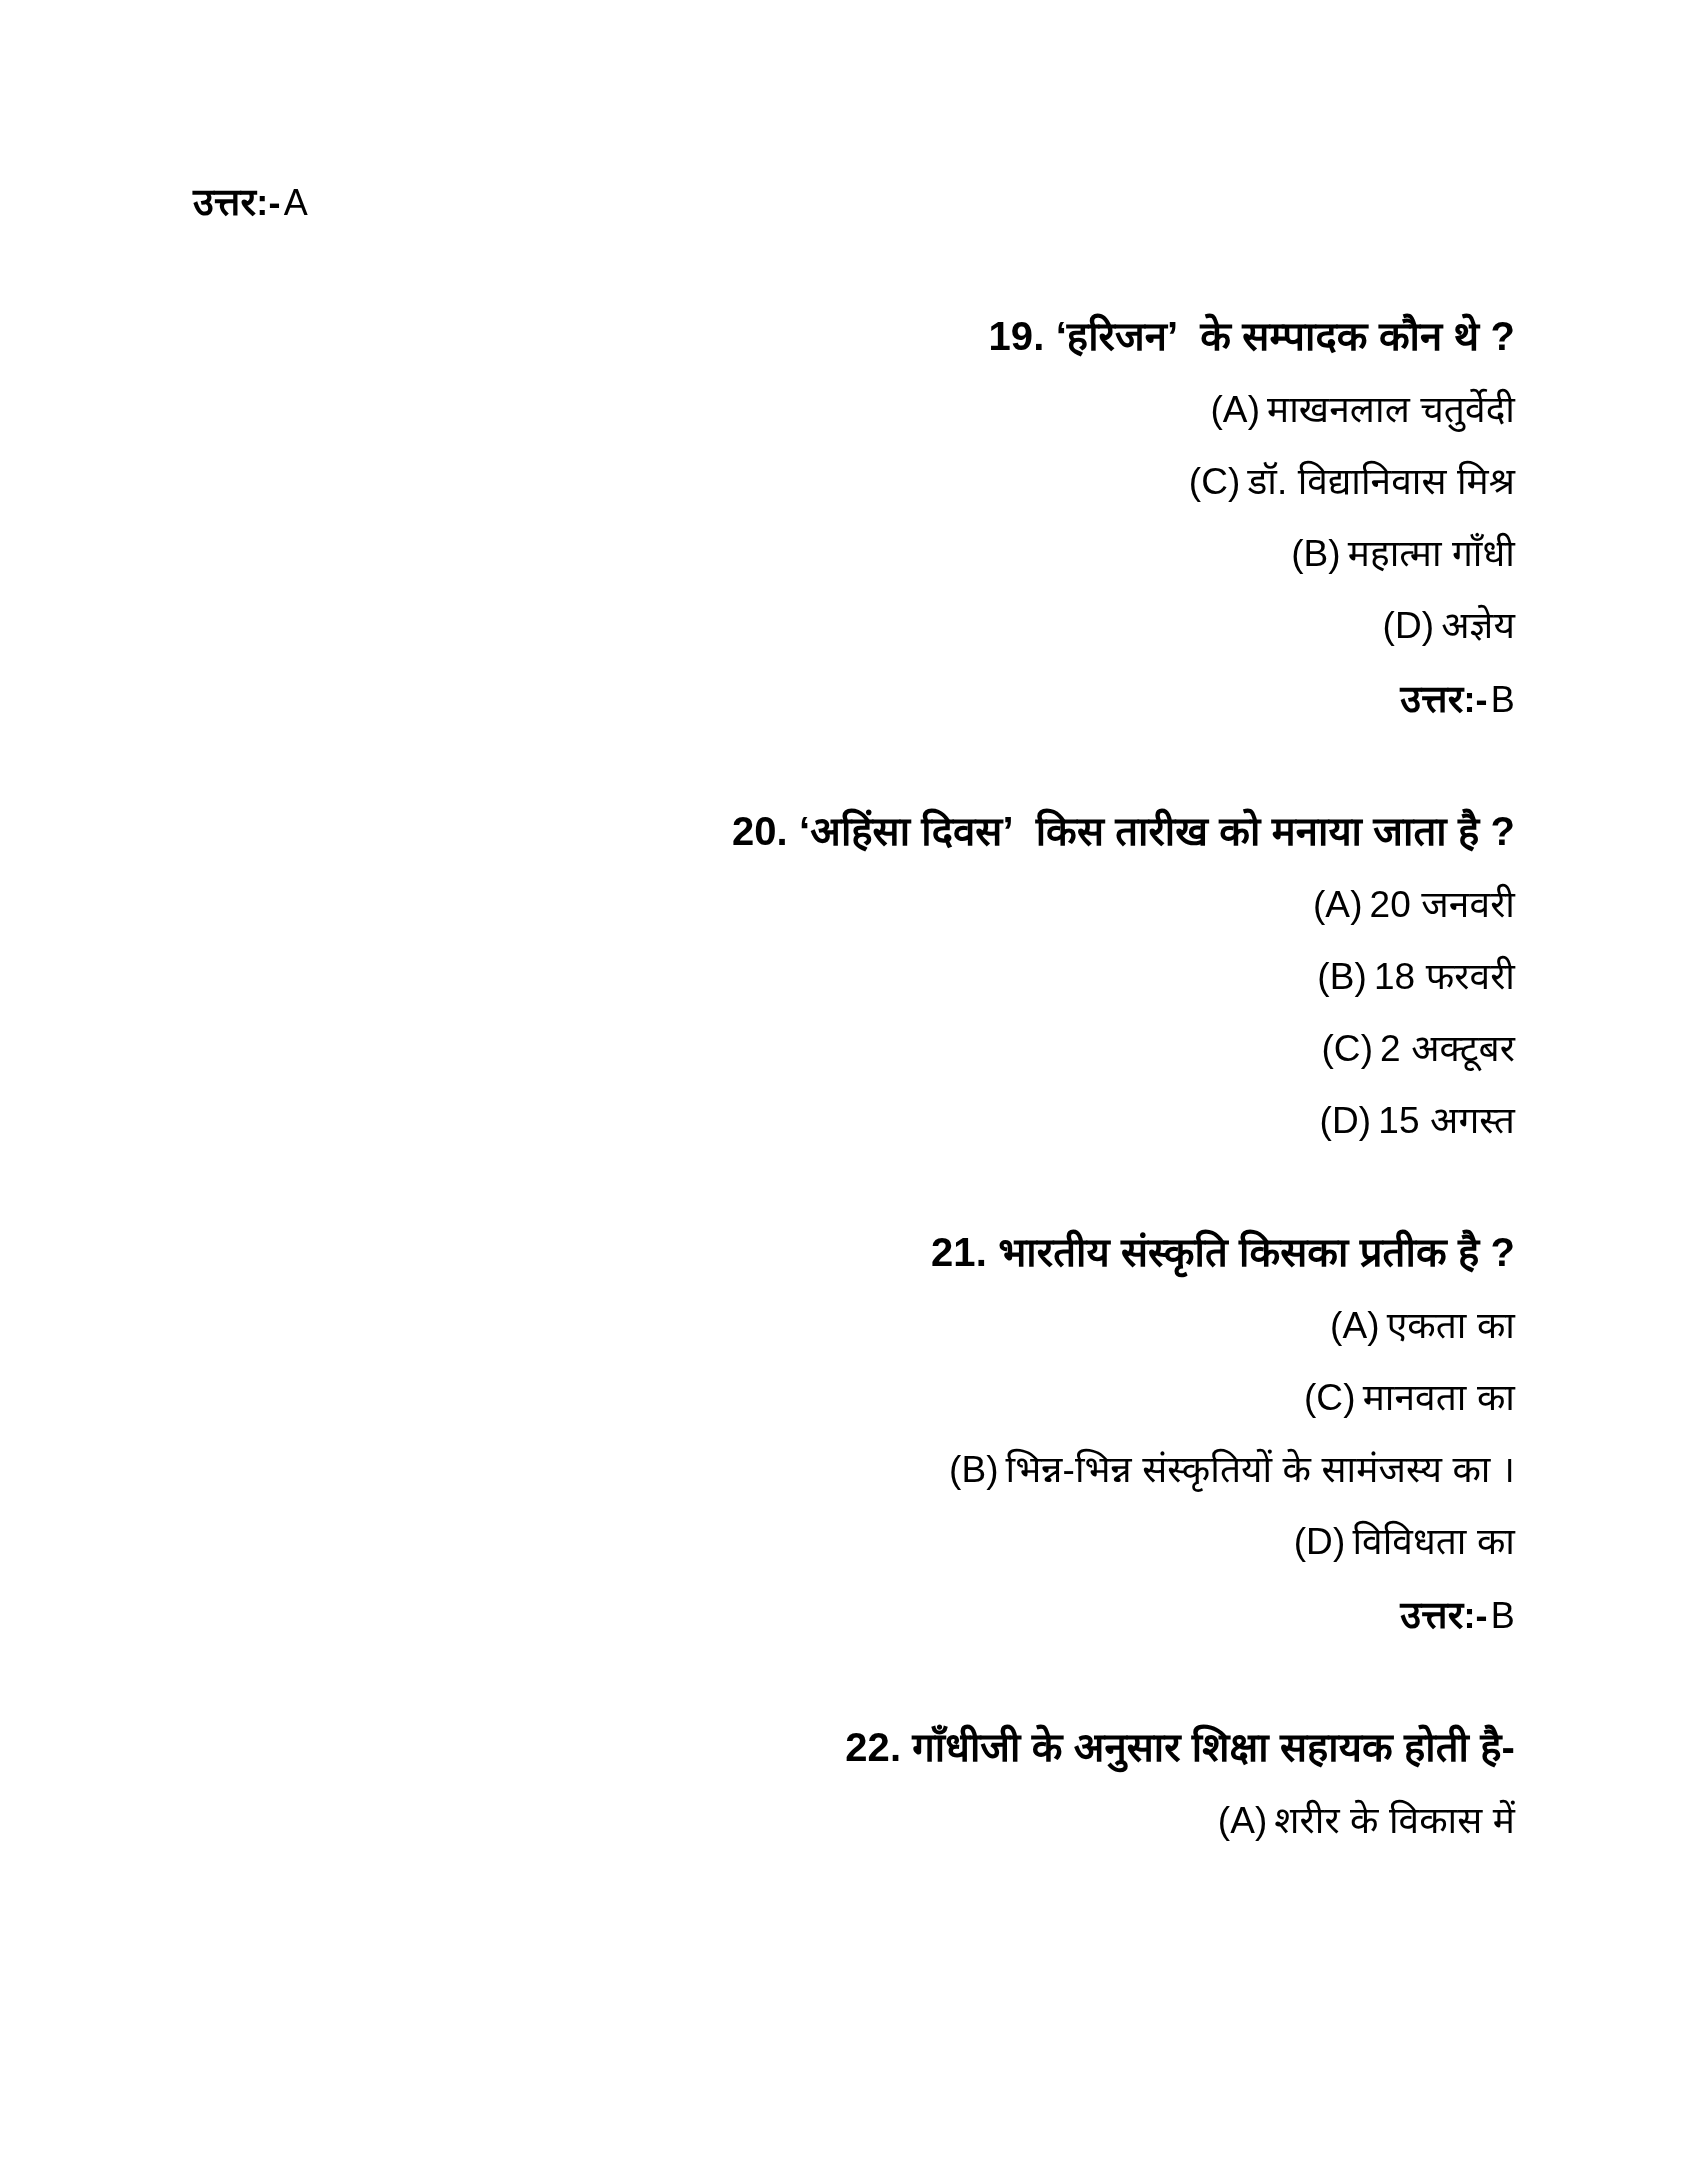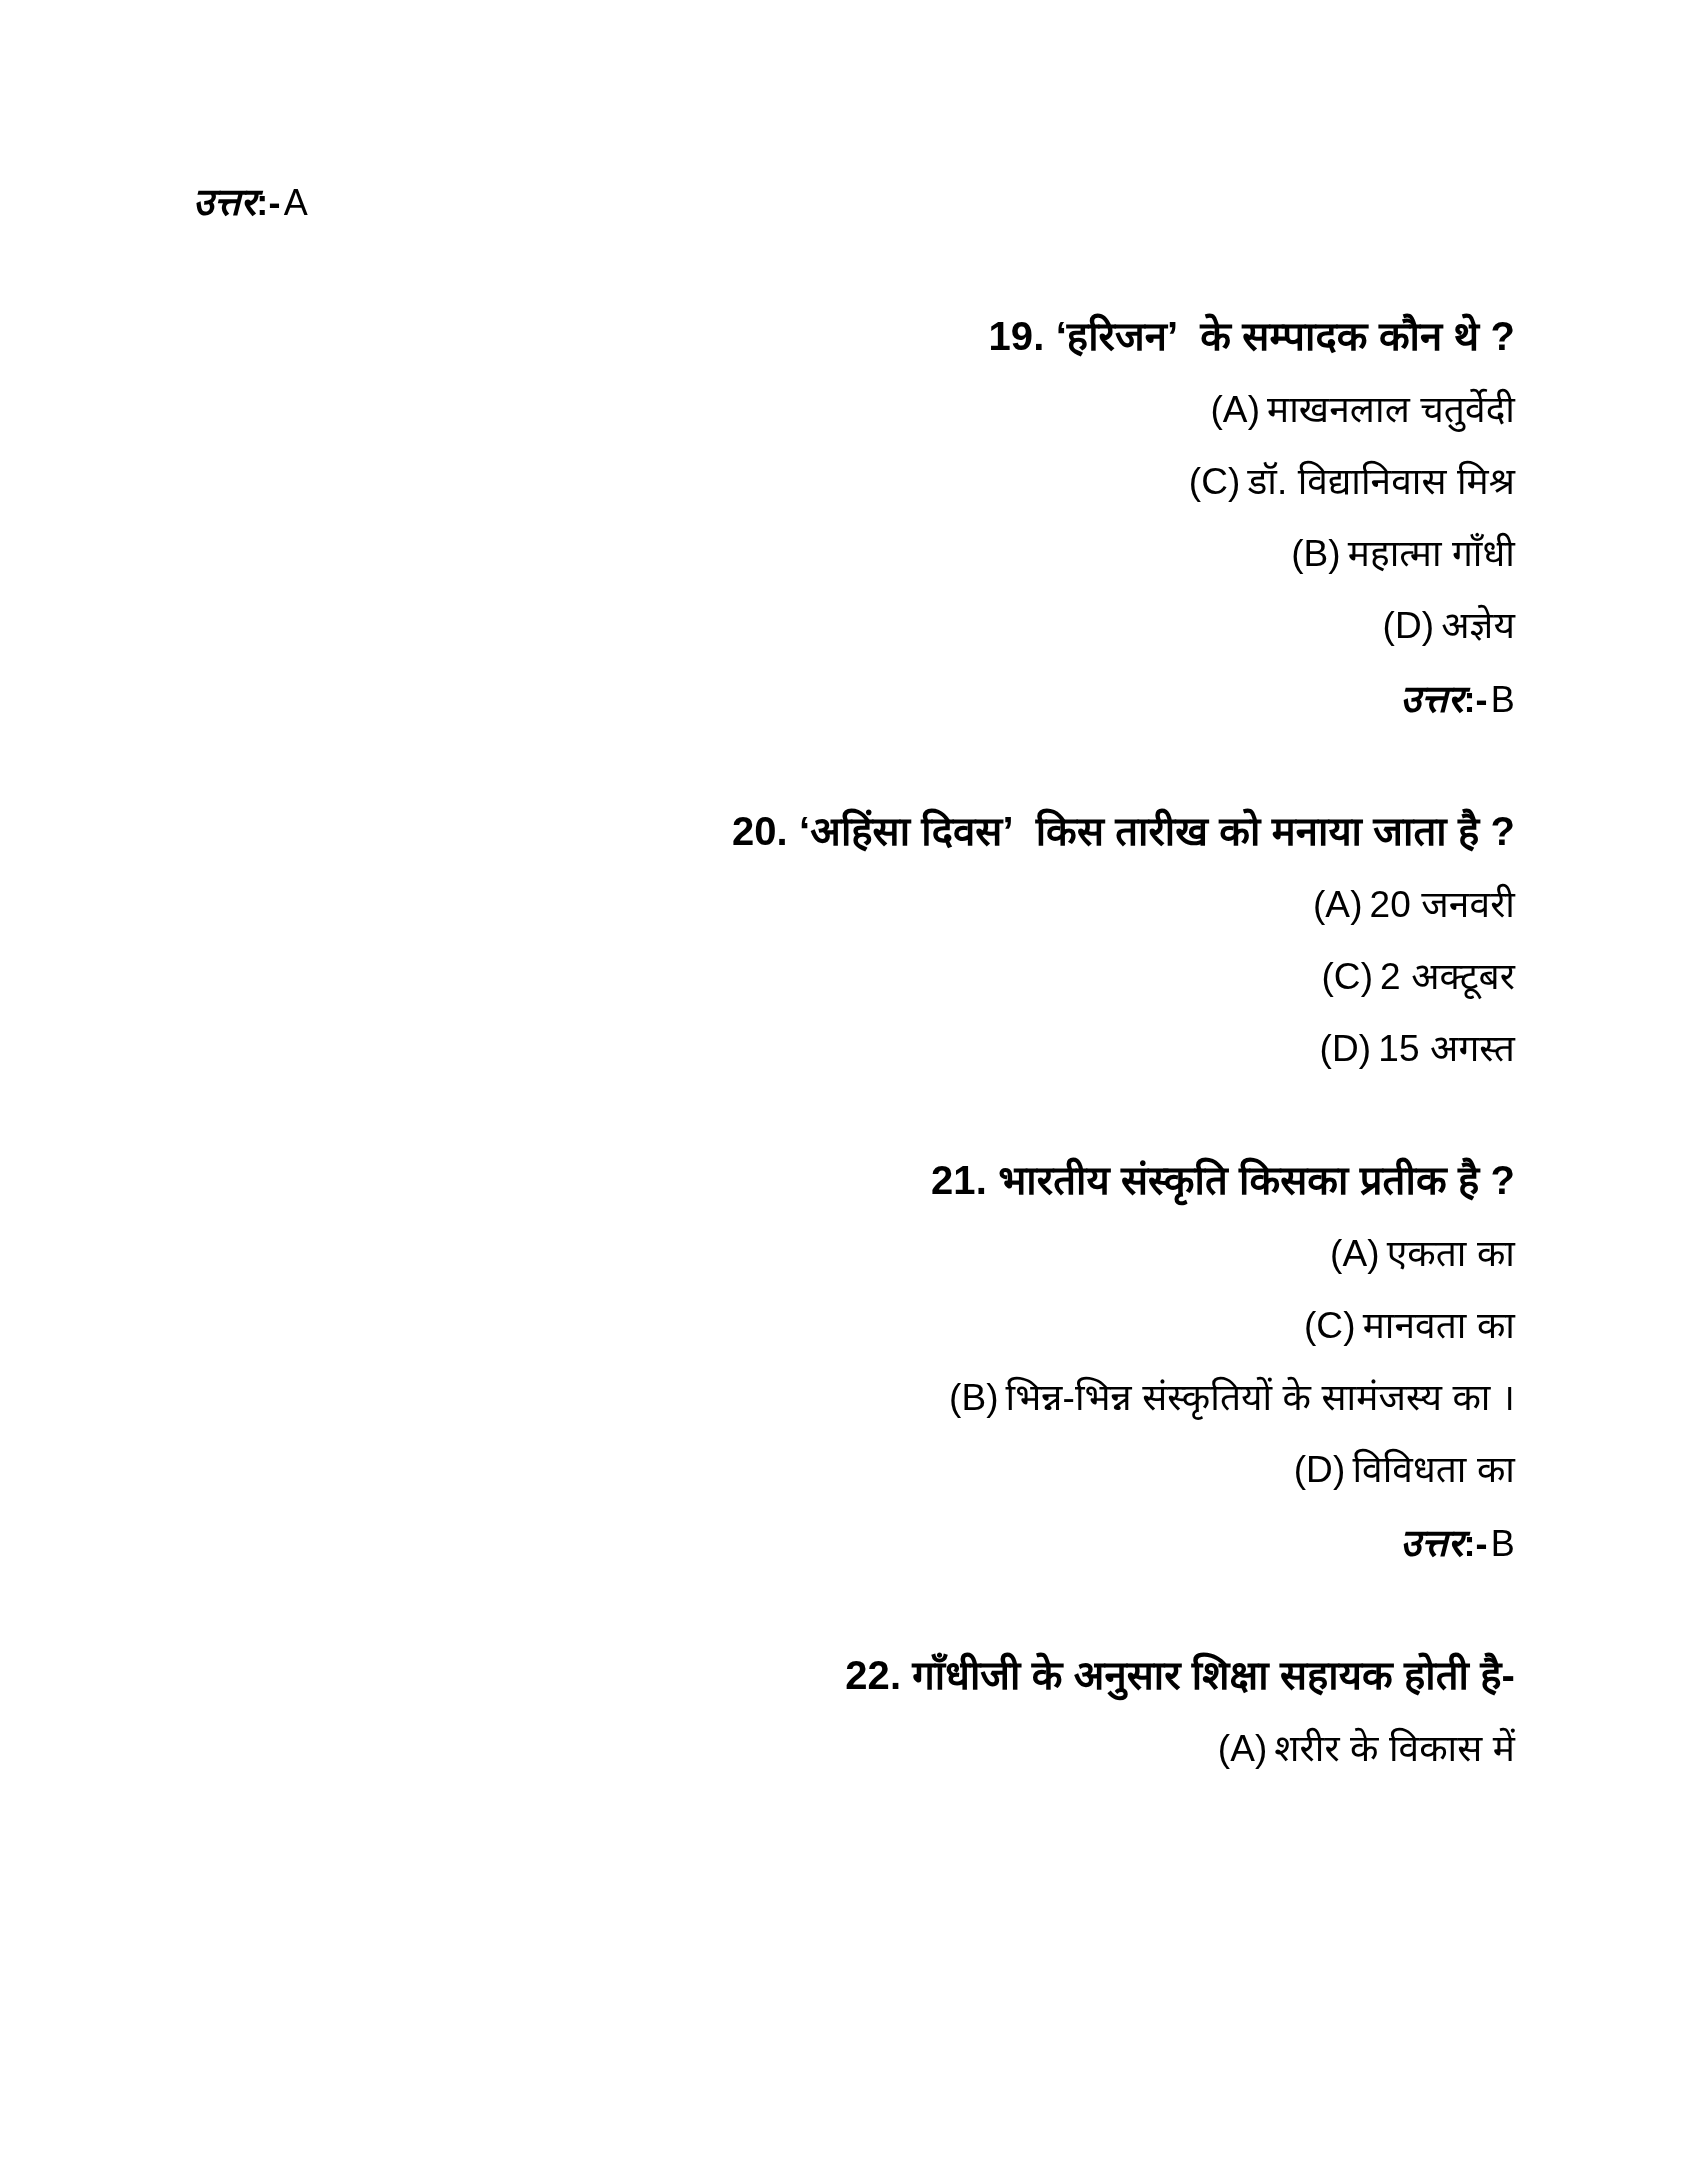--- a/index.html
+++ b/index.html
@@ -27,21 +27,20 @@
   .answer-line {
     font-size: 37px;
     line-height: 1.0;
     margin: 0 0 0 0;
     white-space: nowrap;
     letter-spacing: 0.2px;
   }
   .answer-line .ans-label {
     font-weight: bold;
     font-size: 38px;
-    font-style: italic;
   }
   .answer-line .ans-sep {
     font-weight: bold;
     font-size: 36px;
   }
   .answer-line .ans-value {
     font-weight: normal;
     font-size: 36px;
     margin-left: 3px;
   }
@@ -120,20 +119,21 @@
     </div>
   </div>
 
   <div class="qblock">
     <div class="question">
       <span class="qnum">20.</span>
       <span>‘अहिंसा दिवस’</span><span class="qgap"></span><span>किस तारीख को मनाया जाता है ?</span>
     </div>
     <ul class="options">
       <li class="option"><span class="opt-letter">(A)</span><span class="opt-text">20 जनवरी</span></li>
+      <li class="option"><span class="opt-letter">(B)</span><span class="opt-text">18 फरवरी</span></li>
       <li class="option"><span class="opt-letter">(C)</span><span class="opt-text">2 अक्टूबर</span></li>
       <li class="option"><span class="opt-letter">(D)</span><span class="opt-text">15 अगस्त</span></li>
     </ul>
   </div>
 
   <div class="qblock">
     <div class="question">
       <span class="qnum">21.</span>
       <span>भारतीय संस्कृति किसका प्रतीक है ?</span>
     </div>

